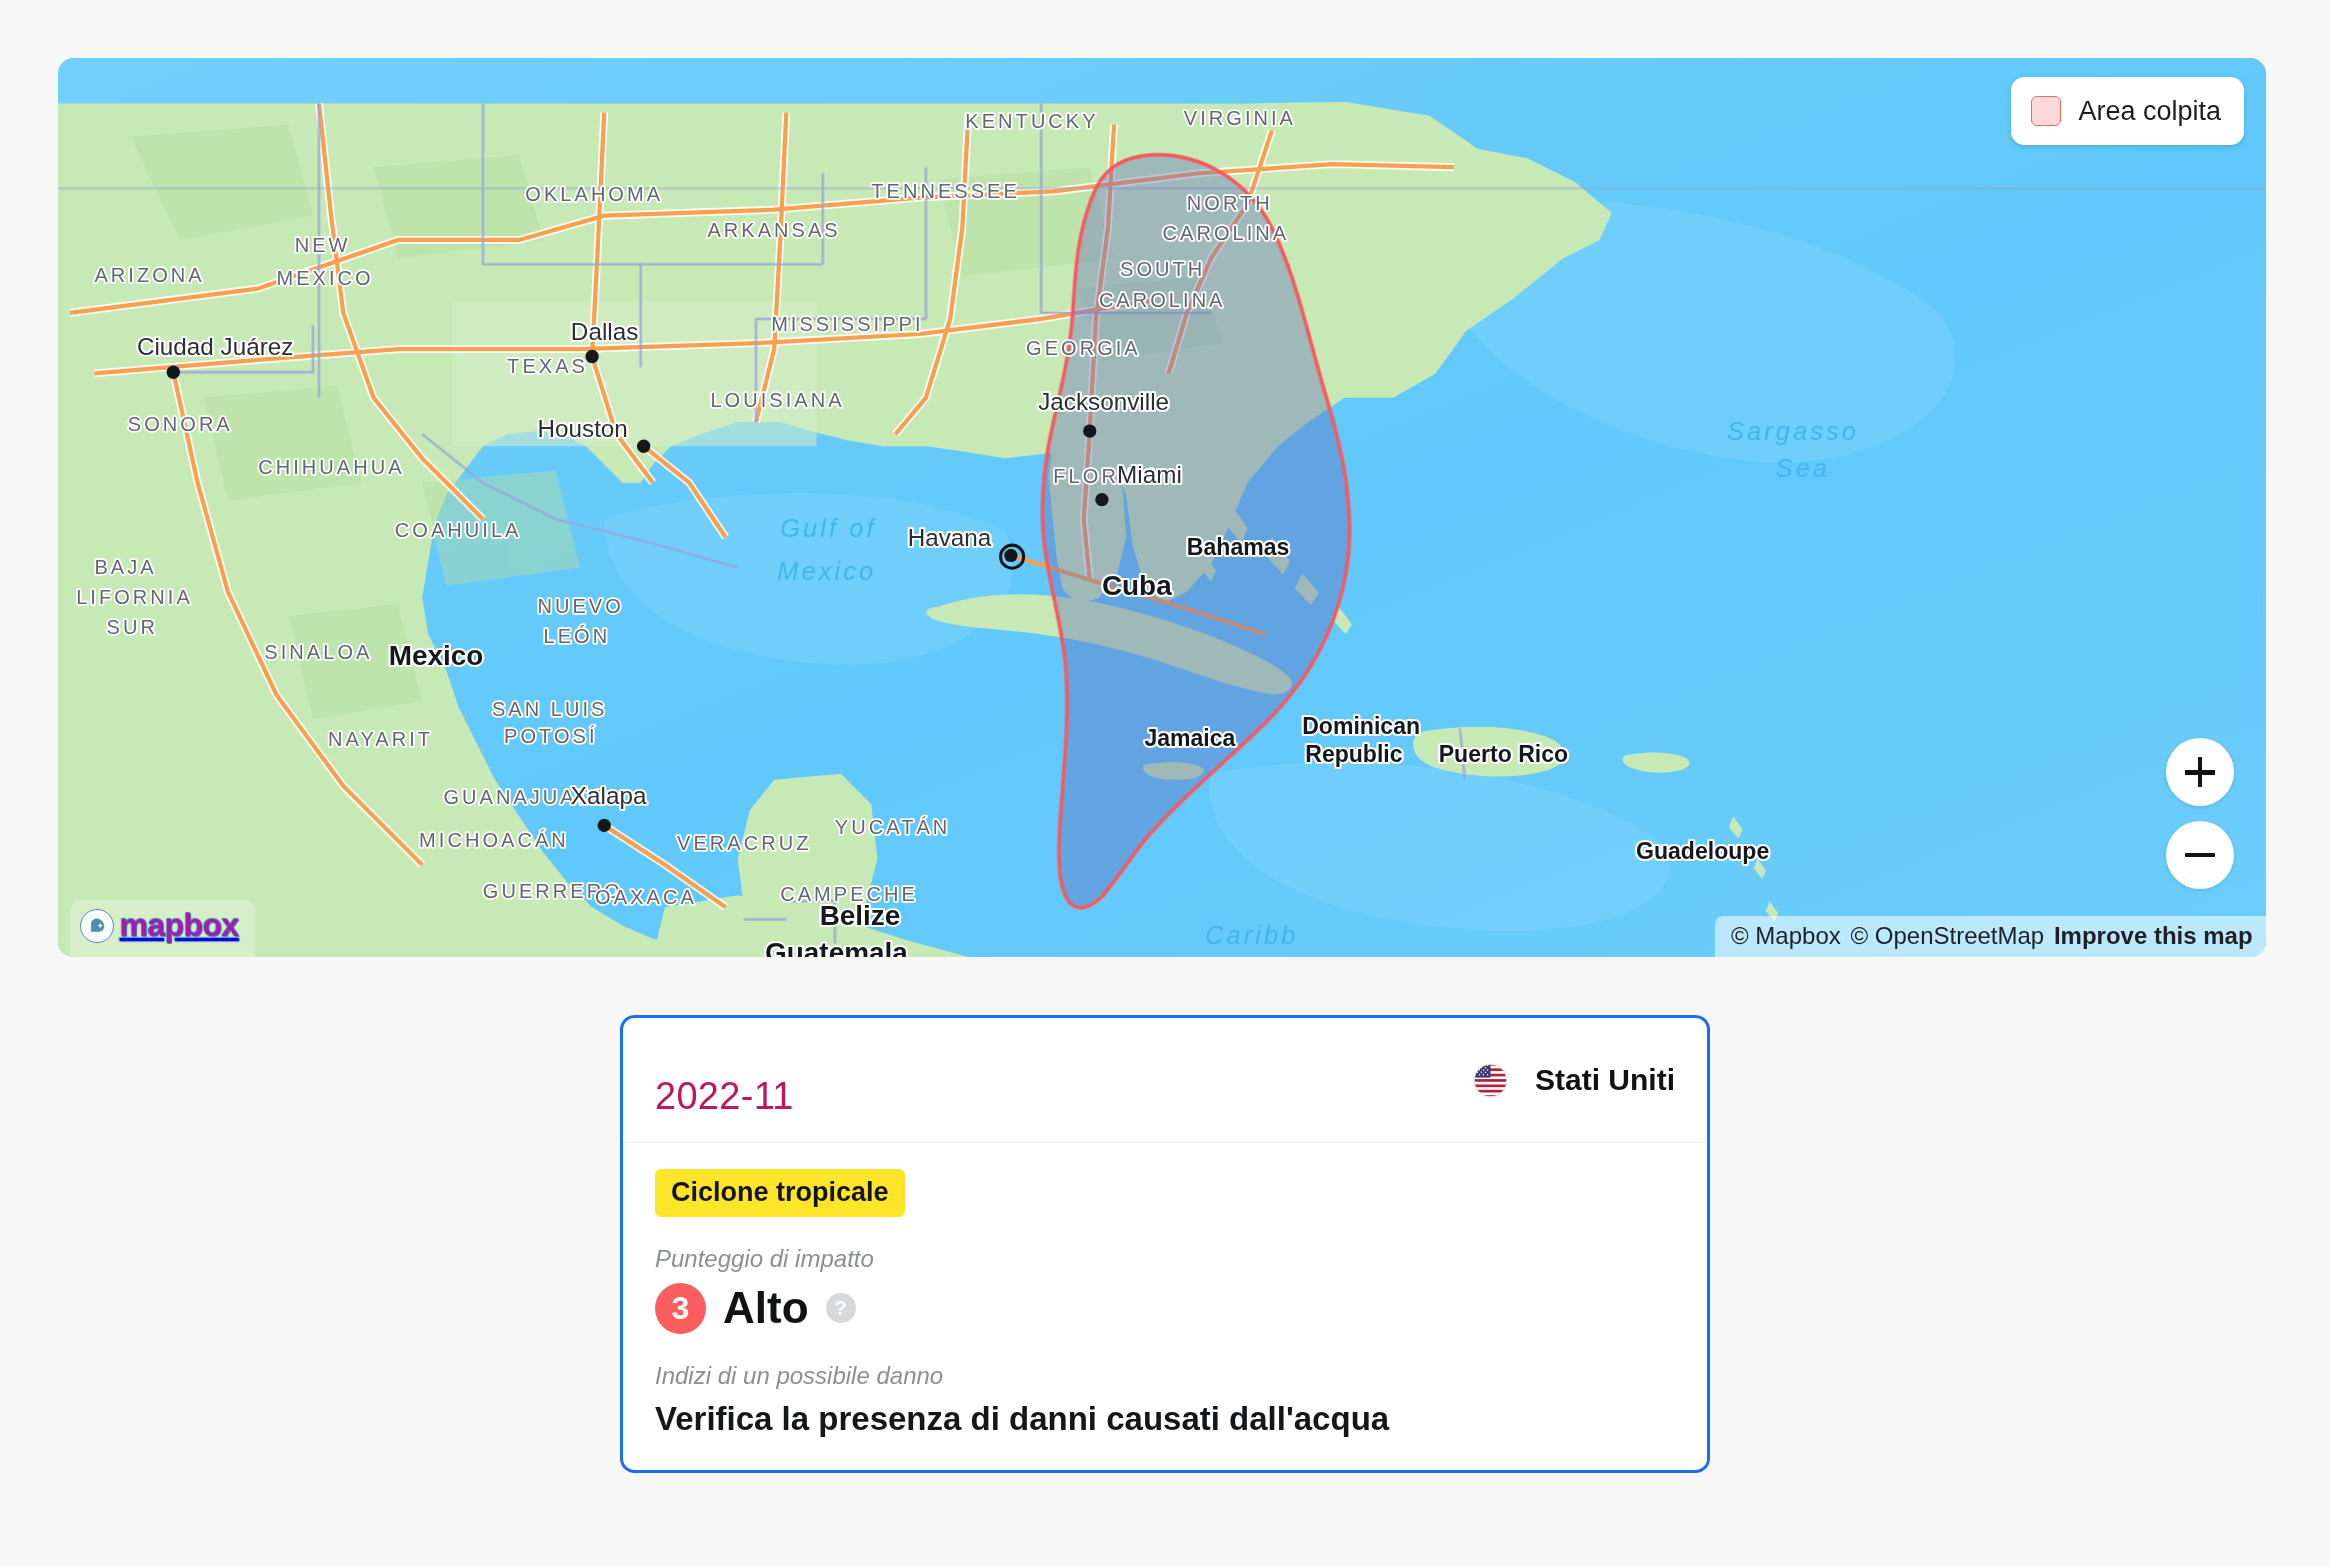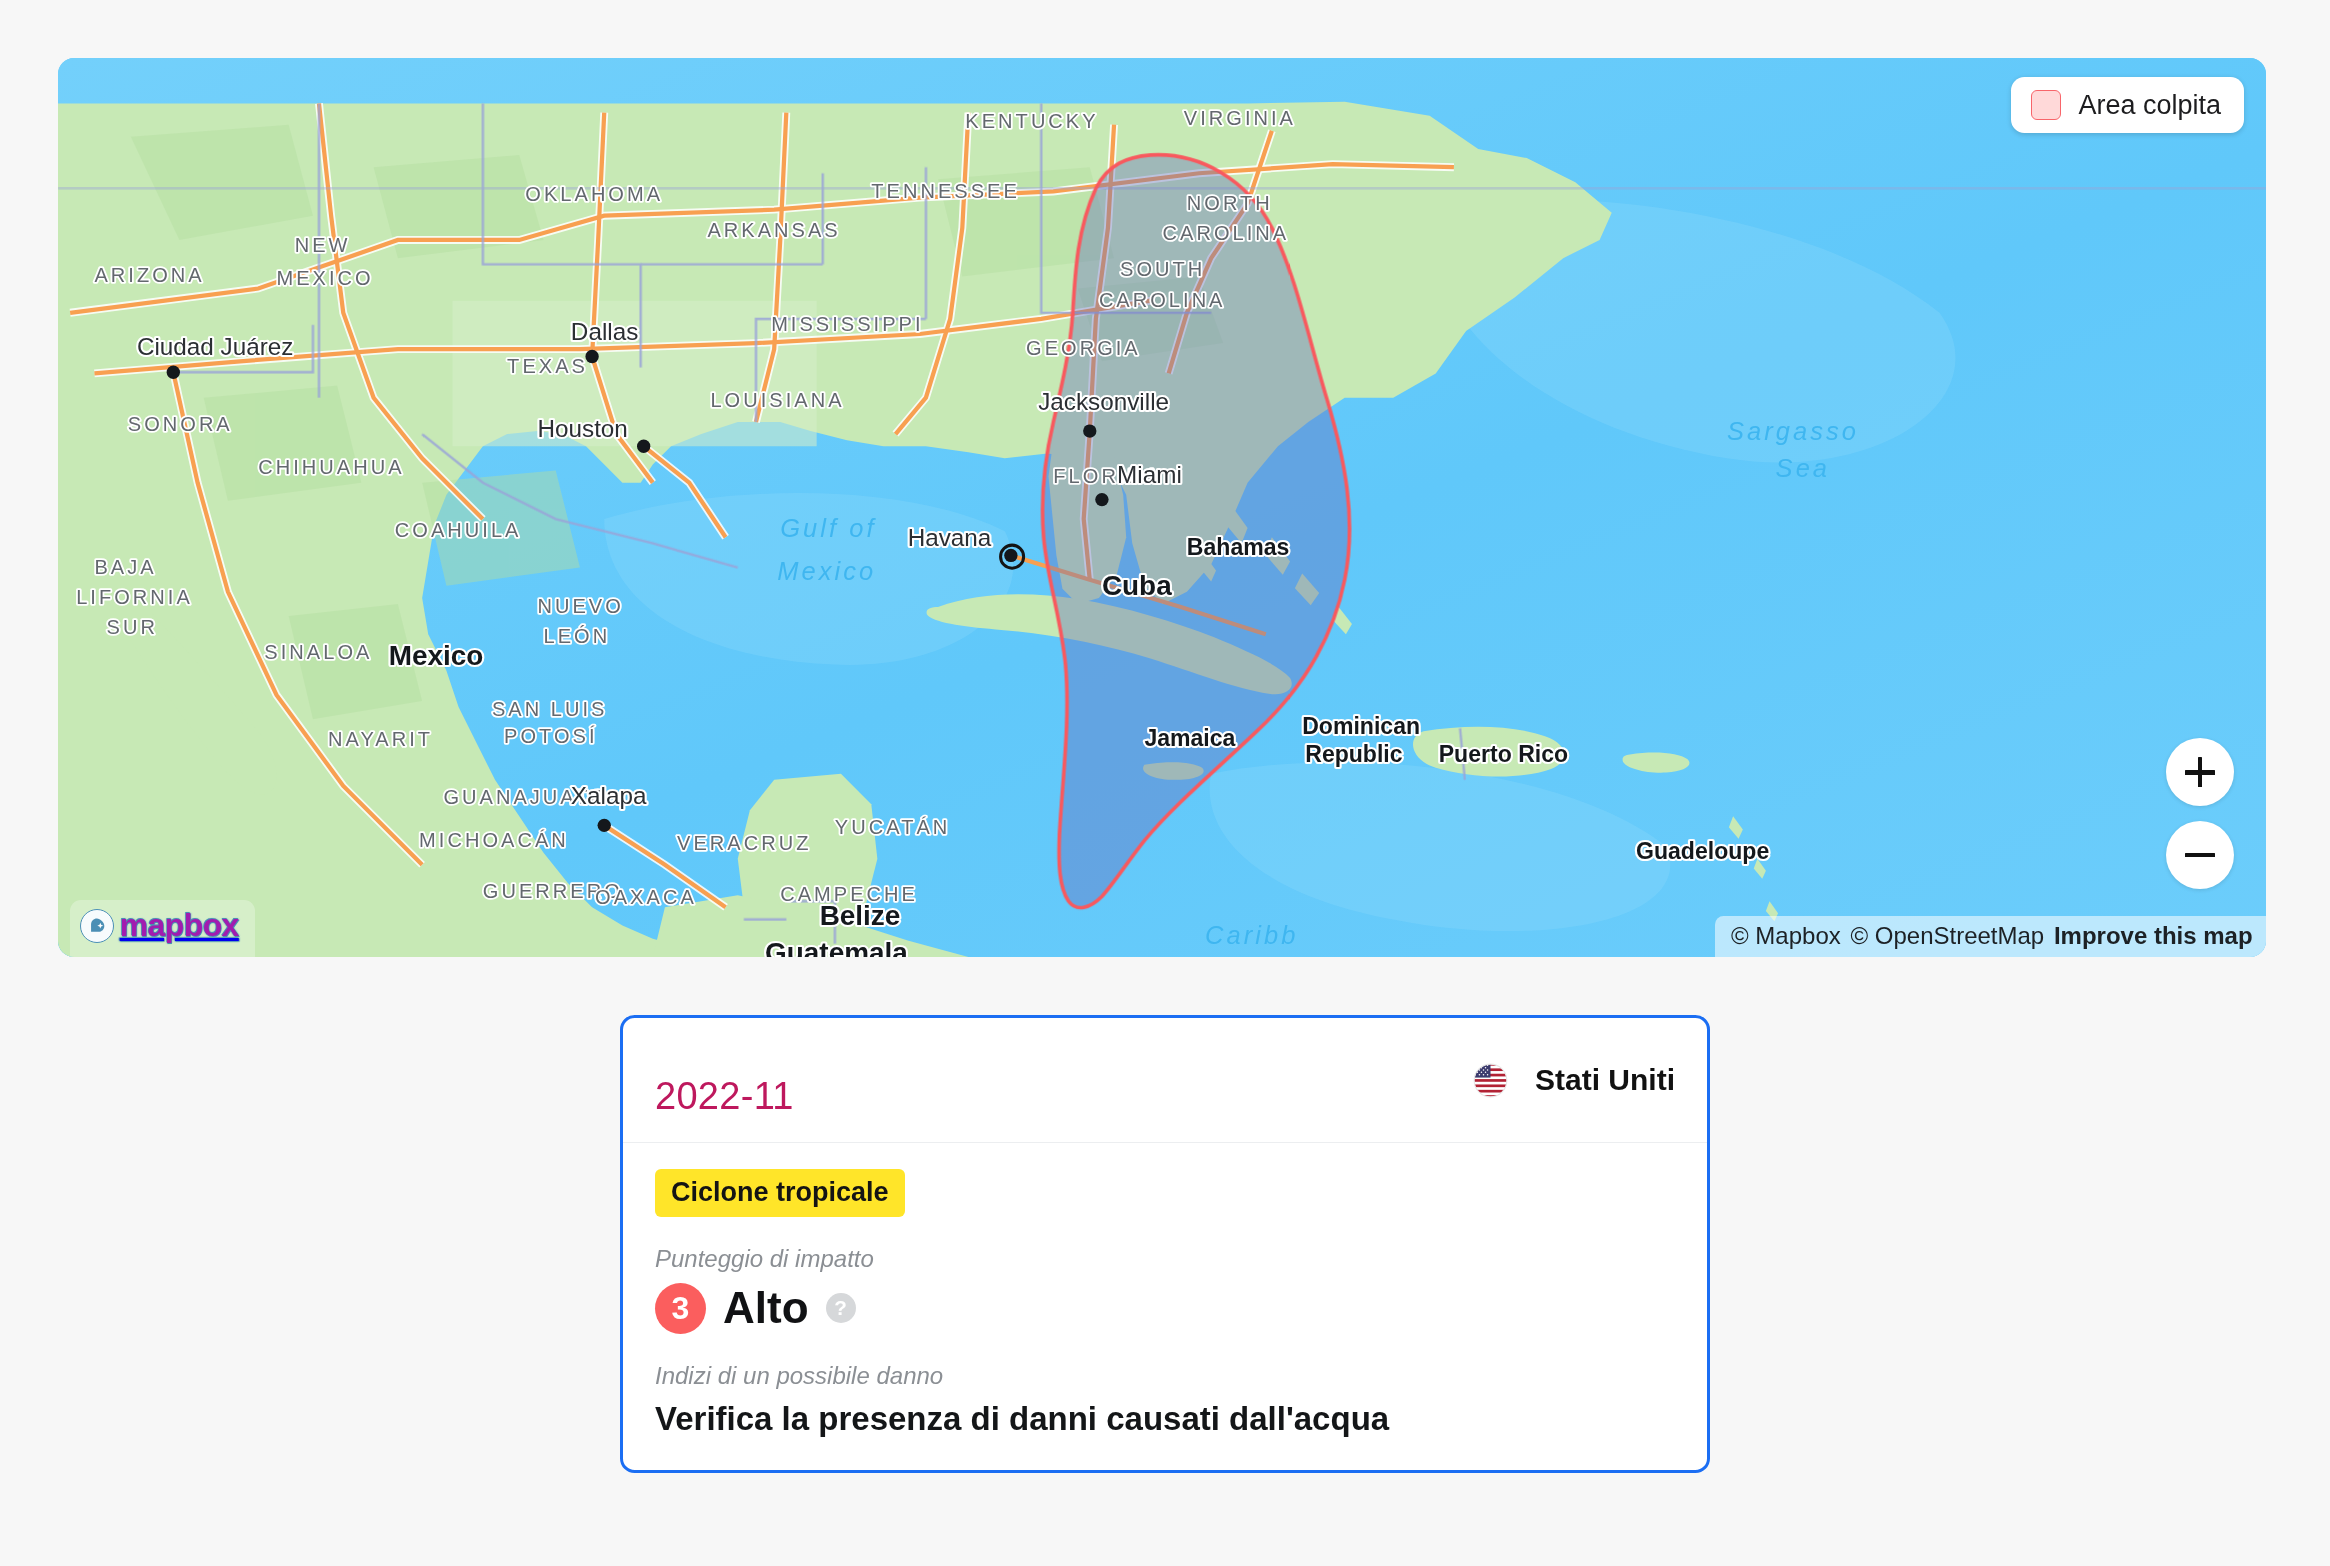--- a/index.html
+++ b/index.html
@@ -73,21 +73,21 @@
   }
   .citydot { fill: #14181c; }
 
   
   #legend {
     position: absolute;
     right: 22px;
     top: 19.4px;
     background: #ffffff;
     border-radius: 13.4px;
-    height: 56px;
+    height: 68px;
     display: flex;
     align-items: center;
     padding: 0 23px 0 20.6px;
     box-shadow: 0 1.2px 4.9px rgba(0,0,0,0.15);
   }
   #legend .swatch {
     width: 28px;
     height: 28px;
     border-radius: 6px;
     background: #ffd9d9;

